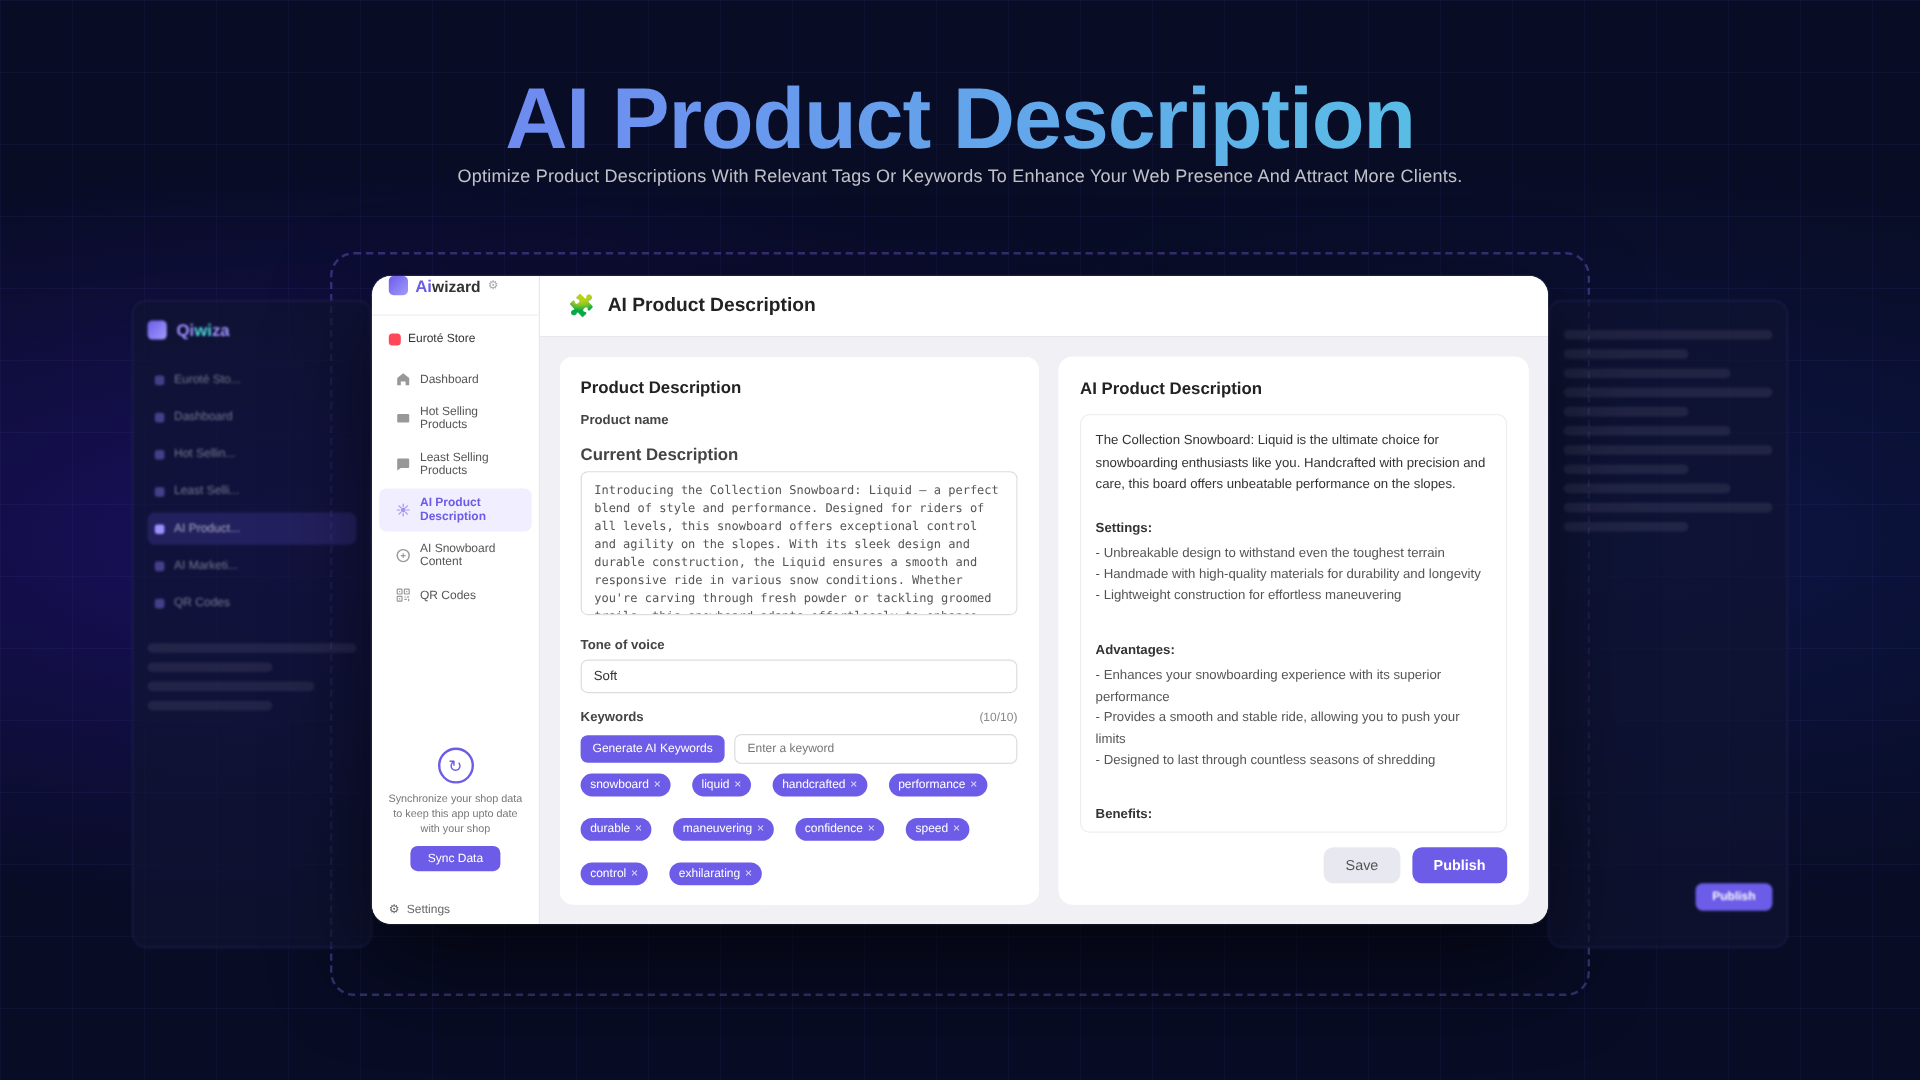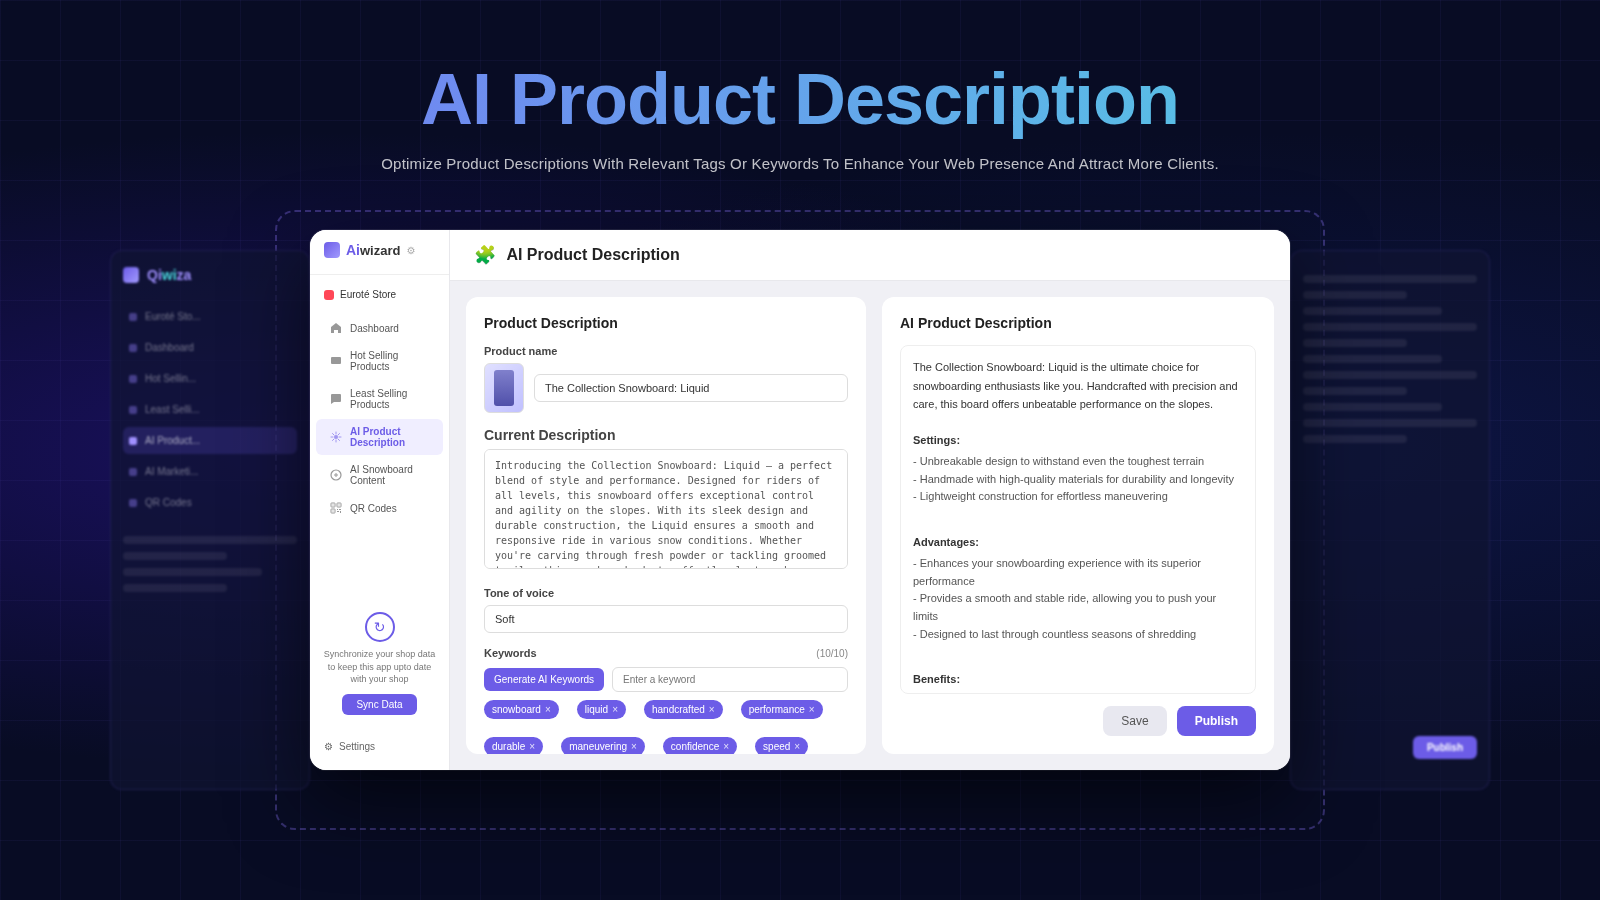--- a/index.html
+++ b/index.html
@@ -47,21 +47,20 @@
       background: linear-gradient(90deg, #7b6ef6, #4dd9e0);
       -webkit-background-clip: text;
       -webkit-text-fill-color: transparent;
       background-clip: text;
       letter-spacing: -1px;
       line-height: 1.1;
     }
     .subtitle {
       color: rgba(255,255,255,0.75);
       font-size: 15px;
-      margin-top: 16px;
       letter-spacing: 0.2px;
     }
 
     
     .card-wrapper {
       position: absolute;
       top: 230px;
       left: 50%;
       transform: translateX(-50%);
       width: 980px;
@@ -142,21 +141,21 @@
       box-shadow: 0 30px 80px rgba(0,0,0,0.6), 0 0 0 1px rgba(255,255,255,0.1);
     }
 
     
     .sidebar {
       width: 140px;
       background: #fff;
       border-right: 1px solid #e8e8ec;
       display: flex;
       flex-direction: column;
-      padding: 12px 0;
+      padding: 0 0;
       flex-shrink: 0;
     }
     .sidebar-logo {
       display: flex;
       align-items: center;
       gap: 4px;
       padding: 0 14px 16px;
       border-bottom: 1px solid #eee;
       margin-bottom: 8px;
     }
@@ -663,26 +662,20 @@
         <span class="page-header-title">AI Product Description</span>
       </div>
 
       <div class="content-area">
 
         <div class="left-panel">
           <h2 class="panel-title">Product Description</h2>
 
           <div class="product-name-section">
             <div class="field-label">Product name</div>
-            <div class="product-name-row">
-              <div class="product-image">
-                <div class="product-image-inner"></div>
-              </div>
-              <input class="text-input" type="text" value="The Collection Snowboard: Liquid" style="">
-            </div>
           </div>
 
           <div class="description-section">
             <div class="description-label">Current Description</div>
             <textarea class="description-textarea" style="">Introducing the Collection Snowboard: Liquid – a perfect blend of style and performance. Designed for riders of all levels, this snowboard offers exceptional control and agility on the slopes. With its sleek design and durable construction, the Liquid ensures a smooth and responsive ride in various snow conditions. Whether you're carving through fresh powder or tackling groomed trails, this snowboard adapts effortlessly to enhance your experience. Elevate your snowboarding adventures with the Collection Snowboard: Liquid and enjoy the perfect ride every time.</textarea>
           </div>
 
           <div class="tone-section">
             <div class="field-label">Tone of voice</div>
             <input class="text-input" type="text" value="Soft" style="">

